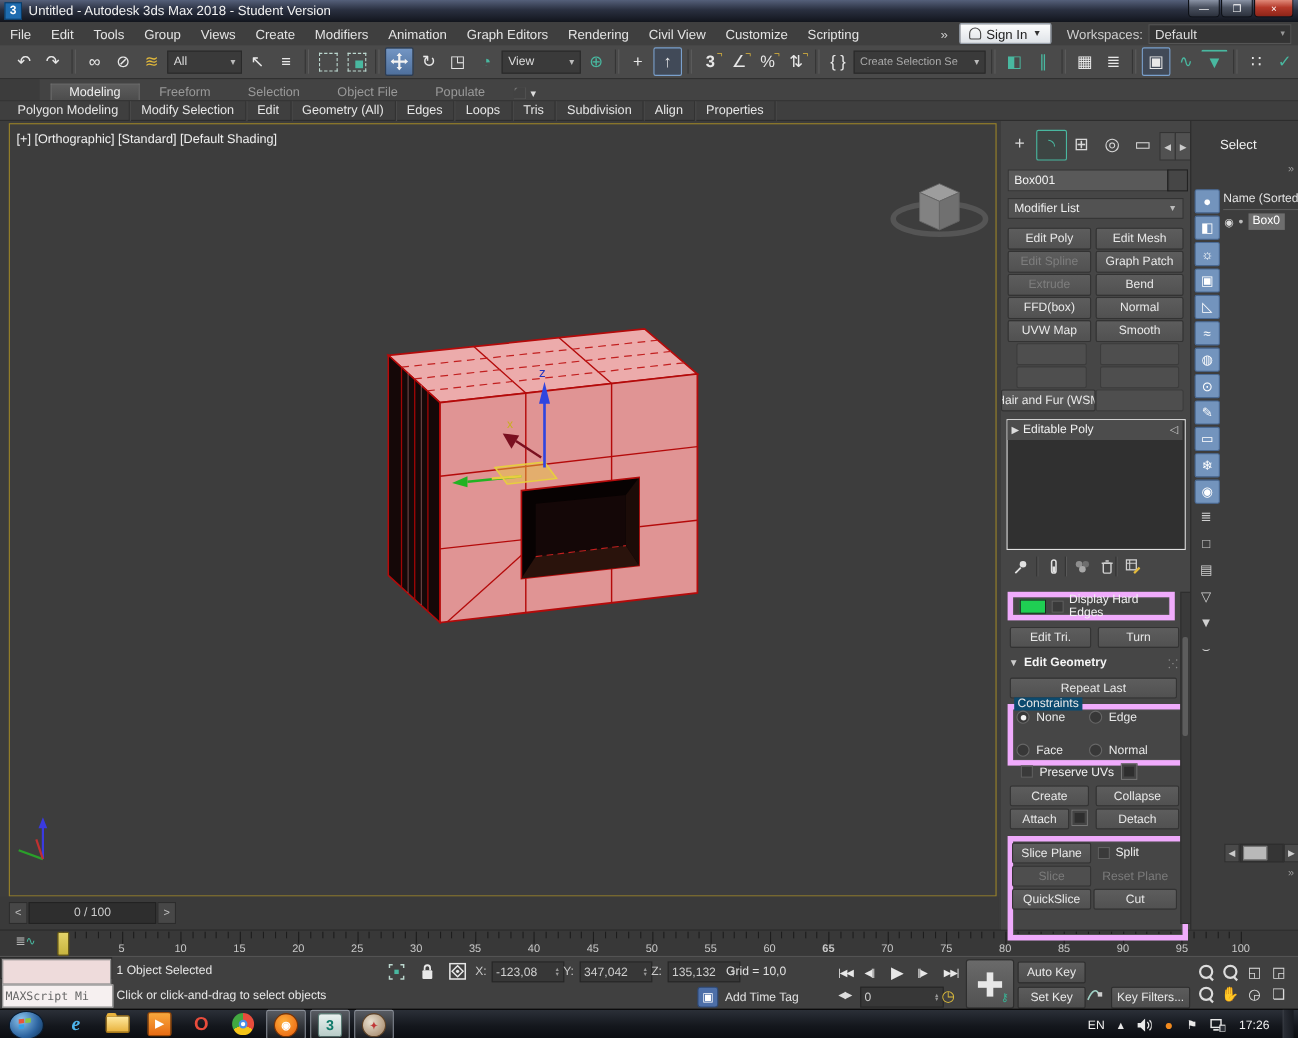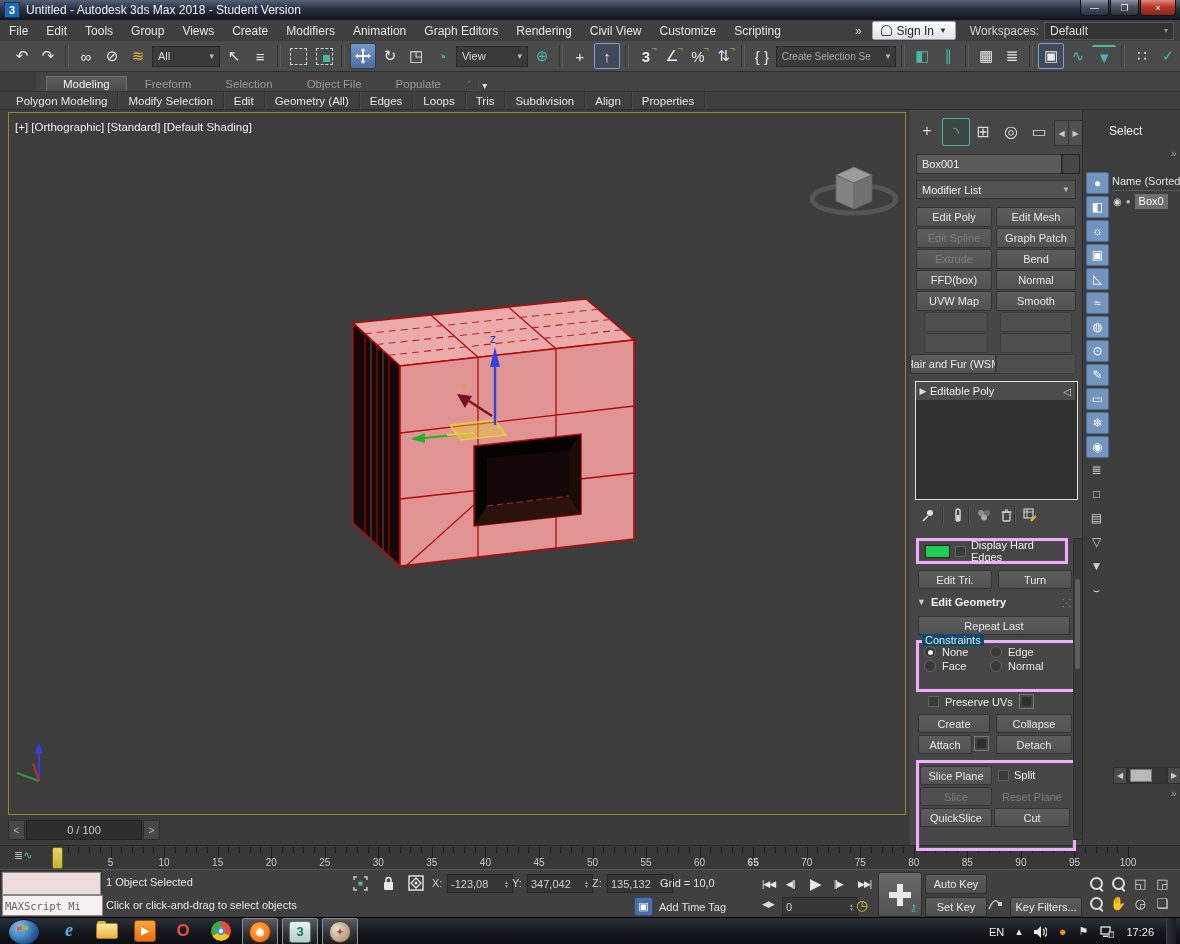--- a/index.html
+++ b/index.html
@@ -85,21 +85,21 @@
     border-radius:2px;color:#e8e8e8;display:flex;align-items:center;justify-content:center;font-size:11px;
     white-space:nowrap;overflow:hidden;}
   .modbtn.dis{color:#7e7e7e;}
   .modbtn.blank{background:#4e4e4e;border-color:#3c3c3c;}
   #stackbox{left:5px;top:271px;width:161px;height:117px;border:1px solid #e0e0e0;background:#303030;}
   #stackhdr{left:0px;top:0px;width:159px;height:18px;background:#4c4c4c;display:flex;align-items:center;color:#f0f0f0;}
   #stackhdr .tri{width:14px;text-align:center;color:#ddd;font-size:9px;}
   #stackhdr .endr{margin-left:auto;padding-right:4px;color:#ccc;font-size:10px;}
   .stkico{top:395px;width:20px;height:20px;display:flex;align-items:center;justify-content:center;color:#ddd;}
   .stksep{top:396px;width:1px;height:18px;background:#333;box-shadow:1px 0 0 #585858;}
-  .group{border:3px solid #f0abfc;box-shadow:inset 0 0 0 1px #4f4f4f;position:absolute;}
+  .group{border:5px solid #f0abfc;box-shadow:inset 0 0 0 1px #4f4f4f;position:absolute;}
   #hardedges{left:6px;top:428px;width:152px;height:26px;display:flex;align-items:center;gap:5px;padding-left:6px;box-sizing:border-box;}
   #hegreen{width:24px;height:11px;border:1px solid #222;}
   .cbx{width:9px;height:9px;background:#3a3a3a;border:1px solid #606060;}
   .pbtn{position:absolute;height:17px;background:linear-gradient(#5d5d5d,#515151);border:1px solid #333;border-radius:2px;
     color:#e8e8e8;display:flex;align-items:center;justify-content:center;font-size:11px;}
   .pbtn.dis{color:#7b7b7b;background:#4e4e4e;}
   #eghdr{left:2px;top:484px;width:168px;height:16px;display:flex;align-items:center;color:#f4f4f4;font-weight:bold;}
   #eghdr .tri{color:#ccc;font-size:9px;padding:0 5px;}
   #eghdr .dots{margin-left:auto;margin-right:8px;color:#8a8a8a;font-weight:normal;letter-spacing:1px;}
   .radio{width:10px;height:10px;border-radius:50%;background:#383838;border:1px solid #666;position:relative;display:inline-block;}
@@ -624,21 +624,21 @@
 
     <div id="eghdr" class="abs">
       <span class="tri">▼</span>
       <span>Edit Geometry</span>
       <span class="dots">⁙</span>
     </div>
     <div class="pbtn abs" style="left:8px;top:506px;width:150px">Repeat Last</div>
 
     <div class="group" style="left:6px;top:530px;width:154px;height:46px"></div>
     <span class="abs" style="left:12px;top:524px;background:#0c4a6e;padding:0 3px;color:#e8e8e8">Constraints</span>
-    <div class="abs" style="left: 14px; top: 536px; width: 140px; display: grid; grid-template-columns: 66px 74px; row-gap: 2px;">
+    <div class="abs" style="left: 14px; top: 536px; width: 140px; display: grid; grid-template-columns: 66px 74px; row-gap: 18px;">
         <span style="display:flex;align-items:center">
           <span class="radio sel"></span>
           <span class="rlbl">None</span>
         </span>
         <span style="display:flex;align-items:center">
           <span class="radio"></span>
           <span class="rlbl">Edge</span>
         </span>
         <span style="display:flex;align-items:center">
           <span class="radio"></span>

